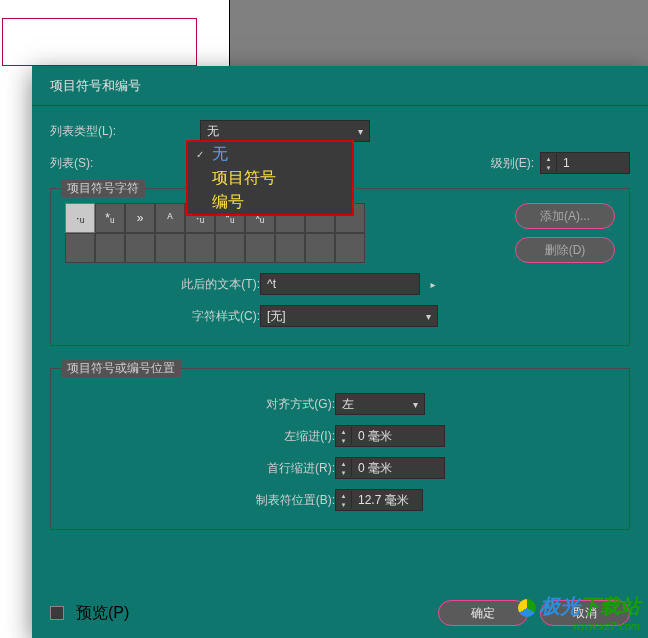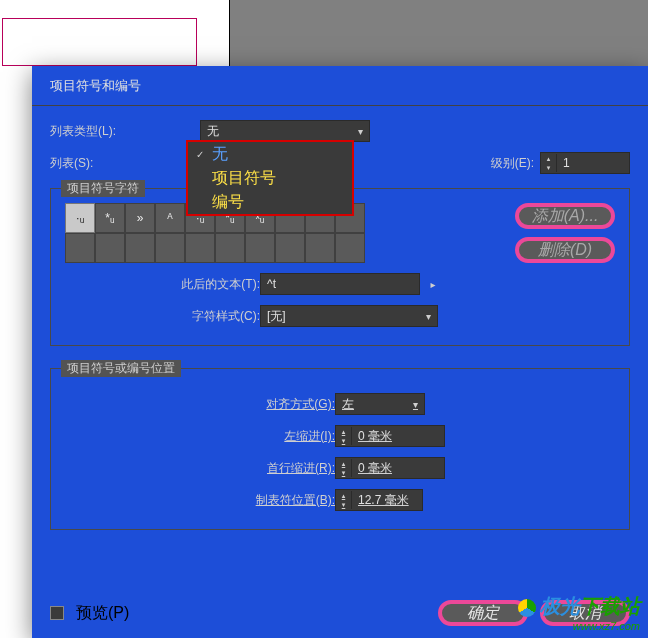--- a/index.html
+++ b/index.html
@@ -1,21 +1,21 @@
 <!DOCTYPE html>
 <html><head>
 <meta charset="utf-8">
 <style>
 * { box-sizing: border-box; margin: 0; padding: 0; font-family: "Microsoft YaHei", sans-serif; }
 body { width: 648px; height: 638px; background: #808080; position: relative; overflow: hidden; }
 
 .bg-canvas { position: absolute; left: 0; top: 0; width: 230px; height: 638px; background: #fff; border-right: 1px solid #000; }
 .bg-frame { position: absolute; left: 2px; top: 18px; width: 195px; height: 48px; border: 1px solid #b8005a; }
 
-.dialog { position: absolute; left: 32px; top: 66px; width: 616px; height: 572px; background: #1d4ed8; box-shadow: 0 6px 24px rgba(0,0,0,.5); }
+.dialog { position: absolute; left: 32px; top: 66px; width: 616px; height: 572px; background: #0f766e; box-shadow: 0 6px 24px rgba(0,0,0,.5); }
 .dialog-title { height: 40px; line-height: 40px; padding-left: 18px; font-size: 13px; color: #e0e0e0; border-bottom: 1px solid #424242; }
 
 .body { padding: 14px 18px 0 18px; color: #cfcfcf; font-size: 12px; }
 
 .row { display: flex; align-items: center; margin-bottom: 10px; }
 .row .lbl { width: 150px; text-align: left; padding-right: 11px; color: #cfcfcf; }
 
 .select { position: relative; display: flex; align-items: center; height: 22px; background: #3a3a3a; border: 1px solid #2a2a2a; padding: 0 6px; color: #e0e0e0; }
 .select .chev { margin-left: auto; font-size: 10px; color: #cfcfcf; }
 
@@ -34,21 +34,21 @@
 .fieldset { border: 1px solid #494949; margin: 14px 0 0 0; padding: 14px 14px 18px 14px; position: relative; }
 .fieldset .legend { position: absolute; top: -9px; left: 10px; background: #535353; padding: 0 6px; color: #cfcfcf; font-size: 12px; }
 
 .glyph-row { display: flex; gap: 0; }
 .glyph { width: 30px; height: 30px; border: 1px solid #404040; background: #5a5a5a; display: flex; align-items: center; justify-content: center; color: #e8e8e8; font-size: 12px; }
 .glyph.sel { background: #c9c9c9; color: #222; border-color: #777; }
 .glyph-empty-row { display: flex; }
 .glyph-empty-row .glyph { background: #5a5a5a; }
 
 .side-btns { margin-left: auto; display: flex; flex-direction: column; gap: 8px; width: 100px; }
-.btn { height: 26px; border-radius: 13px; background: #5a5a5a; border: 4px solid #ec4899; color: #a8a8a8; display: flex; align-items: center; justify-content: center; font-size: 16px; font-style: italic; }
+.btn { height: 26px; border-radius: 13px; background: #5a5a5a; border: 1px solid #ec4899; color: #a8a8a8; display: flex; align-items: center; justify-content: center; font-size: 12px; }
 .btn.enabled { color: #e6e6e6; }
 
 .inner-row { display: flex; align-items: center; margin-top: 10px; }
 .inner-row .lbl { width: 195px; text-align: right; }
 
 .textfield { height: 22px; background: #3a3a3a; border: 1px solid #2a2a2a; color: #e0e0e0; padding: 0 6px; display: flex; align-items: center; }
 .iconbtn { width: 18px; height: 22px; display: flex; align-items: center; justify-content: center; color: #cfcfcf; font-size: 10px; margin-left: 4px; }
 
 .footer { position: absolute; left: 0; bottom: 0; width: 100%; height: 50px; display: flex; align-items: center; padding: 0 18px; gap: 12px; }
 .checkbox { width: 14px; height: 14px; border: 1px solid #888; background: #3a3a3a; display: inline-block; }
@@ -139,21 +139,21 @@
 
       <div class="inner-row">
         <div class="lbl">字符样式(C):</div>
         <div class="select" style="width:178px">
           <span>[无]</span>
           <span class="chev">▾</span>
         </div>
       </div>
     </div>
 
-    <div class="fieldset" style="margin-top:22px;text-decoration:underline;">
+    <div class="fieldset" style="margin-top:22px;">
       <div class="legend">项目符号或编号位置</div>
 
       <div class="inner-row">
         <div class="lbl" style="width:270px">对齐方式(G):</div>
         <div class="select" style="width:90px">
           <span>左</span>
           <span class="chev">▾</span>
         </div>
       </div>
 

